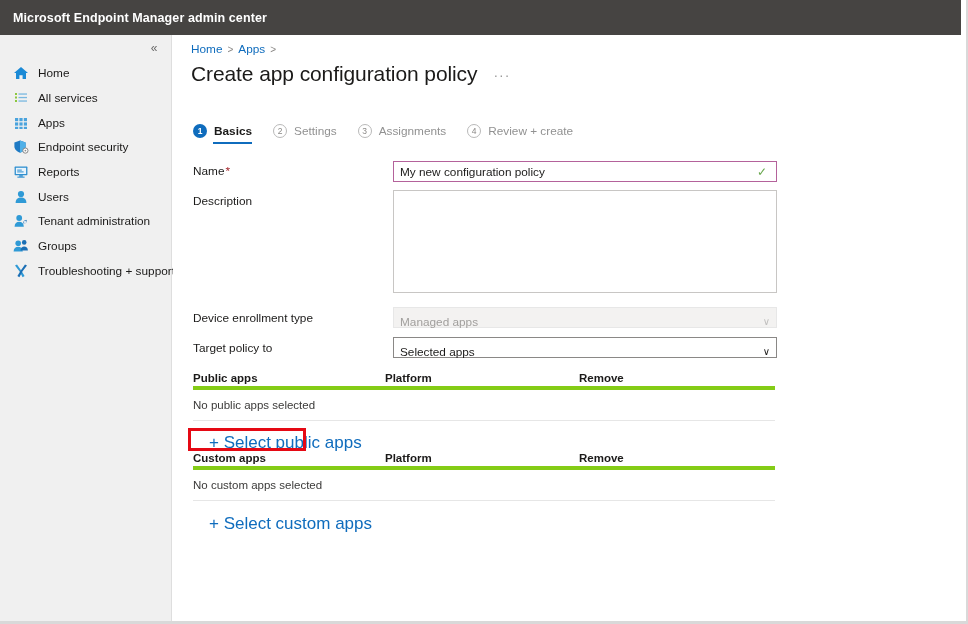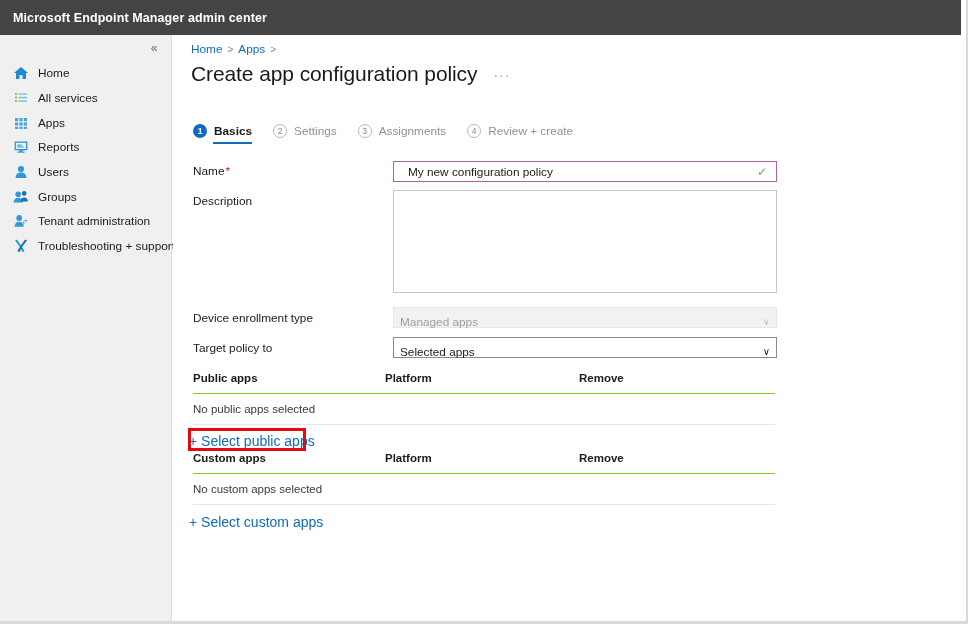--- a/index.html
+++ b/index.html
@@ -212,21 +212,21 @@
     font-size: 11.8px;
   }
 
   #name-input {
     width: 384px;
     height: 21px;
     top: -3px;
     border: 1px solid #b4629b;
     background: #ffffff;
     color: #1b1a19;
-    padding: 0 24px 0 14px;
+    padding: 0 24px 0 6px;
     outline: none;
   }
   #name-check {
     position: absolute;
     left: 564px;
     top: 1px;
     color: #6aa84f;
     font-size: 12px;
     pointer-events: none;
   }
@@ -272,38 +272,38 @@
   .apps-table {
     position: absolute;
     left: 20px;
     width: 582px;
   }
   .apps-head {
     display: flex;
     font-size: 11.5px;
     font-weight: bold;
     color: #1b1a19;
-    padding-bottom: 9px;
-    border-bottom: 1px solid #84cc16;
+    padding-bottom: 2px;
+    border-bottom: 4px solid #84cc16;
   }
   .apps-body {
     display: flex;
     font-size: 11.5px;
     color: #3b3a39;
     padding: 9px 0 9px 0;
     border-bottom: 1px solid #e6e6e6;
   }
   .col-app { width: 192px; }
   .col-plat { width: 194px; }
   .col-rem { width: 120px; }
 
   .link-action {
     position: absolute;
-    left: 16px;
-    font-size: 14px;
+    left: 36px;
+    font-size: 17px;
     color: #0f6cbd;
     cursor: pointer;
     white-space: nowrap;
   }
 
   
   #highlight-box {
     position: absolute;
     left: 15px;
     top: 393px;
@@ -364,20 +364,31 @@
               <rect x="6.4" y="7.4" width="3.2" height="3.2" fill="#4aa3dd"></rect>
               <rect x="10.8" y="7.4" width="3.2" height="3.2" fill="#4aa3dd"></rect>
             <rect x="2" y="11.8" width="3.2" height="2.2" fill="#4aa3dd"></rect>
               <rect x="6.4" y="11.8" width="3.2" height="2.2" fill="#4aa3dd"></rect>
               <rect x="10.8" y="11.8" width="3.2" height="2.2" fill="#4aa3dd"></rect>
           </svg>
         </span>
         <span class="nav-label">Apps</span>
       </div>
 
+      <div class="nav-item">
+        <span class="nav-icon">
+          <svg width="16" height="16" viewBox="0 0 16 16">
+              <path d="M7 1.5 L12.6 3.4 L12.6 7.6 C12.6 10.6 10 12.8 7 13.8 C4 12.8 1.4 10.6 1.4 7.6 L1.4 3.4 Z" fill="#1e7ac4"></path>
+              <path d="M7 1.5 L12.6 3.4 L12.6 7.6 C12.6 10.6 10 12.8 7 13.8 Z" fill="#4fb0e8"></path>
+              <circle cx="12.4" cy="11.6" r="2.6" fill="#ffffff" stroke="#7a7a7a" stroke-width=".9"></circle>
+              <circle cx="12.4" cy="11.6" r=".9" fill="#8a8a8a"></circle>
+            </svg>
+        </span>
+        <span class="nav-label">Endpoint security</span>
+      </div>
 
       <div class="nav-item">
         <span class="nav-icon">
           <svg width="16" height="16" viewBox="0 0 16 16">
               <rect x="1.6" y="2.6" width="12.8" height="8.6" rx=".6" fill="#2f8fd0"></rect>
               <rect x="2.9" y="3.8" width="10.2" height="6.2" fill="#e8f4fc"></rect>
               <rect x="4.2" y="5.6" width="4.6" height="1" fill="#2f8fd0"></rect>
               <rect x="4.2" y="7.4" width="6.4" height="1" fill="#2f8fd0"></rect>
               <rect x="6.2" y="11.2" width="3.6" height="1.5" fill="#2f8fd0"></rect>
               <rect x="4.4" y="12.6" width="7.2" height="1.1" fill="#2f8fd0"></rect>
@@ -392,39 +403,39 @@
               <circle cx="8" cy="5" r="3.1" fill="#2f9ad6"></circle>
               <path d="M2.6 14 C2.6 10.4 5 8.6 8 8.6 C11 8.6 13.4 10.4 13.4 14 Z" fill="#2f9ad6"></path>
             </svg>
         </span>
         <span class="nav-label">Users</span>
       </div>
 
       <div class="nav-item">
         <span class="nav-icon">
           <svg width="16" height="16" viewBox="0 0 16 16">
+              <circle cx="6.2" cy="5" r="2.9" fill="#2f9ad6"></circle>
+              <path d="M1.6 13.8 C1.6 10.6 3.6 8.8 6.2 8.8 C8.8 8.8 10.8 10.6 10.8 13.8 Z" fill="#2f9ad6"></path>
+              <path d="M11.5 7.2 l1 .25 .55-.6 .85.85-.6.55 .25 1 -.85.2 -.2.85 -1-.25 -.55.6 -.85-.85 .6-.55 -.25-1 .85-.2 Z" fill="#1b6fb5"></path>
+              <circle cx="12" cy="9" r="1.1" fill="#ffffff"></circle>
+            </svg>
+        </span>
+        <span class="nav-label">Tenant administration</span>
+      </div>
+
+      <div class="nav-item">
+        <span class="nav-icon">
+          <svg width="16" height="16" viewBox="0 0 16 16">
               <circle cx="5.2" cy="5.2" r="2.8" fill="#2f9ad6"></circle>
               <path d="M.6 13.6 C.6 10.5 2.6 8.8 5.2 8.8 C7.8 8.8 9.8 10.5 9.8 13.6 Z" fill="#2f9ad6"></path>
               <circle cx="11.2" cy="4.4" r="2.3" fill="#1b6fb5"></circle>
               <path d="M7.6 12.6 C7.6 10 9.2 8.6 11.2 8.6 C13.2 8.6 14.9 10 14.9 12.6 Z" fill="#1b6fb5"></path>
             </svg>
         </span>
         <span class="nav-label">Groups</span>
-      </div>
-
-      <div class="nav-item">
-        <span class="nav-icon">
-          <svg width="16" height="16" viewBox="0 0 16 16">
-              <circle cx="6.2" cy="5" r="2.9" fill="#2f9ad6"></circle>
-              <path d="M1.6 13.8 C1.6 10.6 3.6 8.8 6.2 8.8 C8.8 8.8 10.8 10.6 10.8 13.8 Z" fill="#2f9ad6"></path>
-              <path d="M11.5 7.2 l1 .25 .55-.6 .85.85-.6.55 .25 1 -.85.2 -.2.85 -1-.25 -.55.6 -.85-.85 .6-.55 -.25-1 .85-.2 Z" fill="#1b6fb5"></path>
-              <circle cx="12" cy="9" r="1.1" fill="#ffffff"></circle>
-            </svg>
-        </span>
-        <span class="nav-label">Tenant administration</span>
       </div>
 
       <div class="nav-item">
         <span class="nav-icon">
           <svg width="16" height="16" viewBox="0 0 16 16">
               <path d="M2 2.4 L4 1.4 L8.4 7.8 L11.6 13 L9.6 14.2 L6.6 8.6 Z" fill="#2f9ad6"></path>
               <path d="M14 2.4 L12 1.4 L7.6 7.8 L4.4 13 L6.4 14.2 L9.4 8.6 Z" fill="#1b6fb5"></path>
             </svg>
         </span>
         <span class="nav-label">Troubleshooting + support</span>

